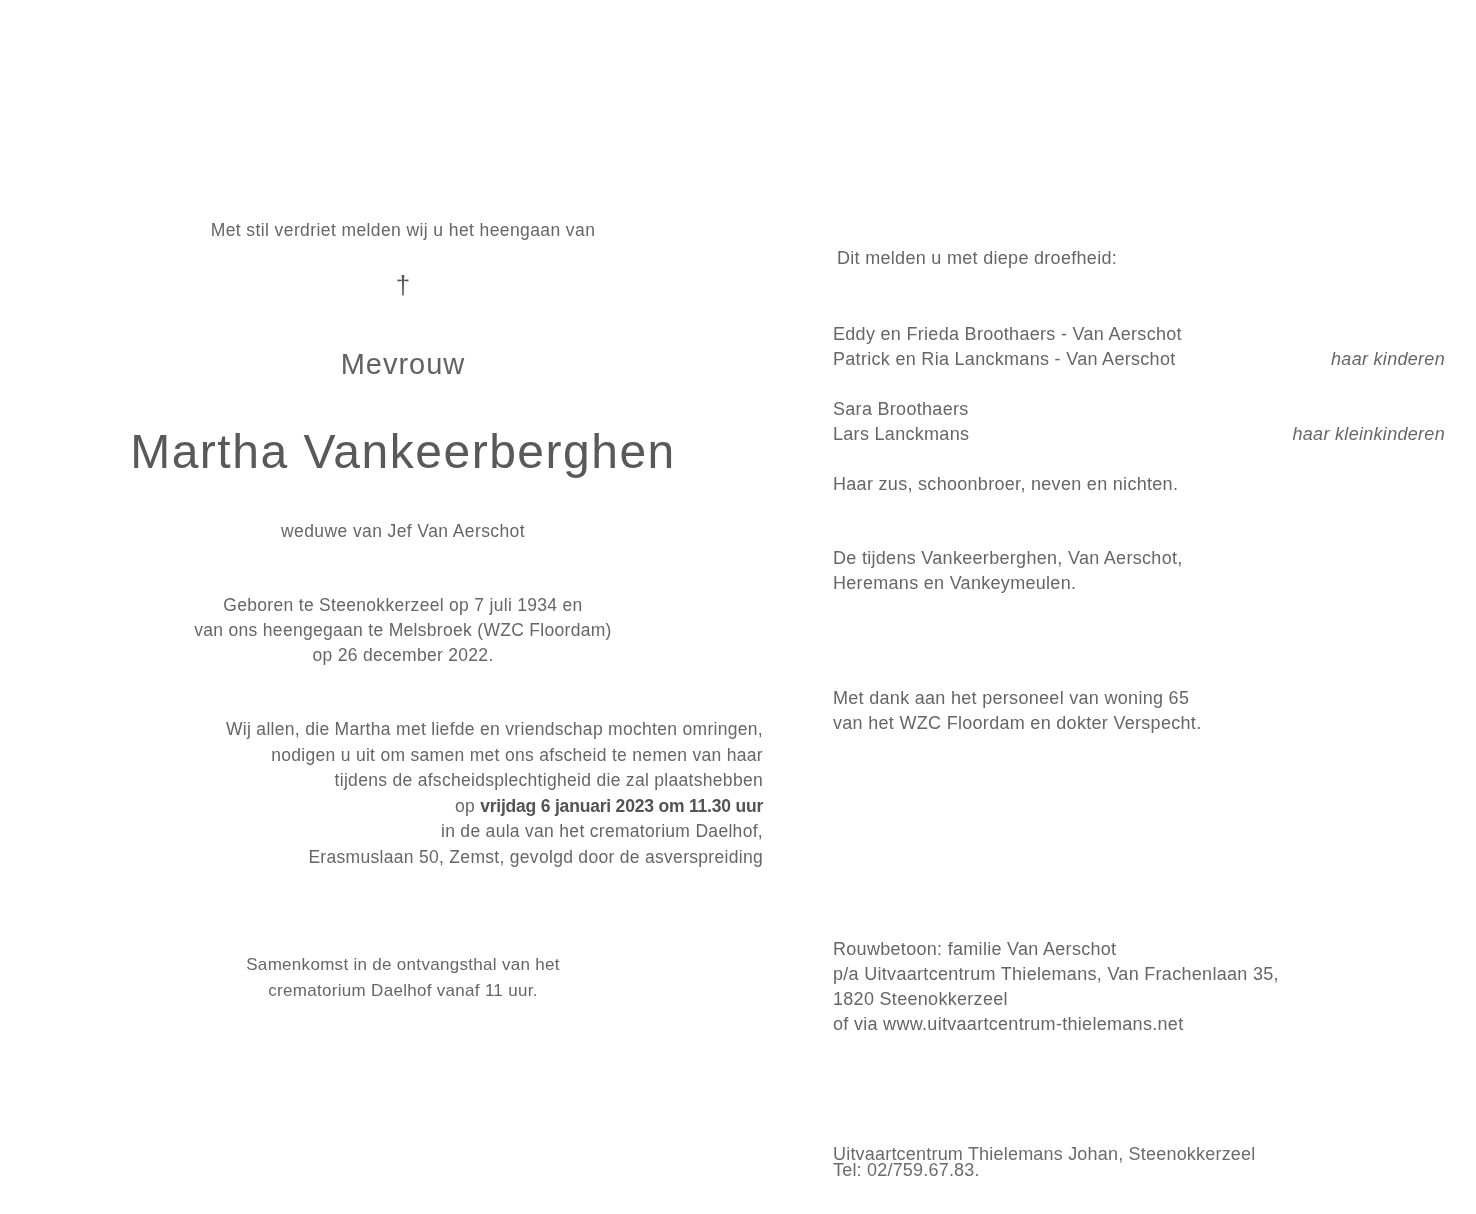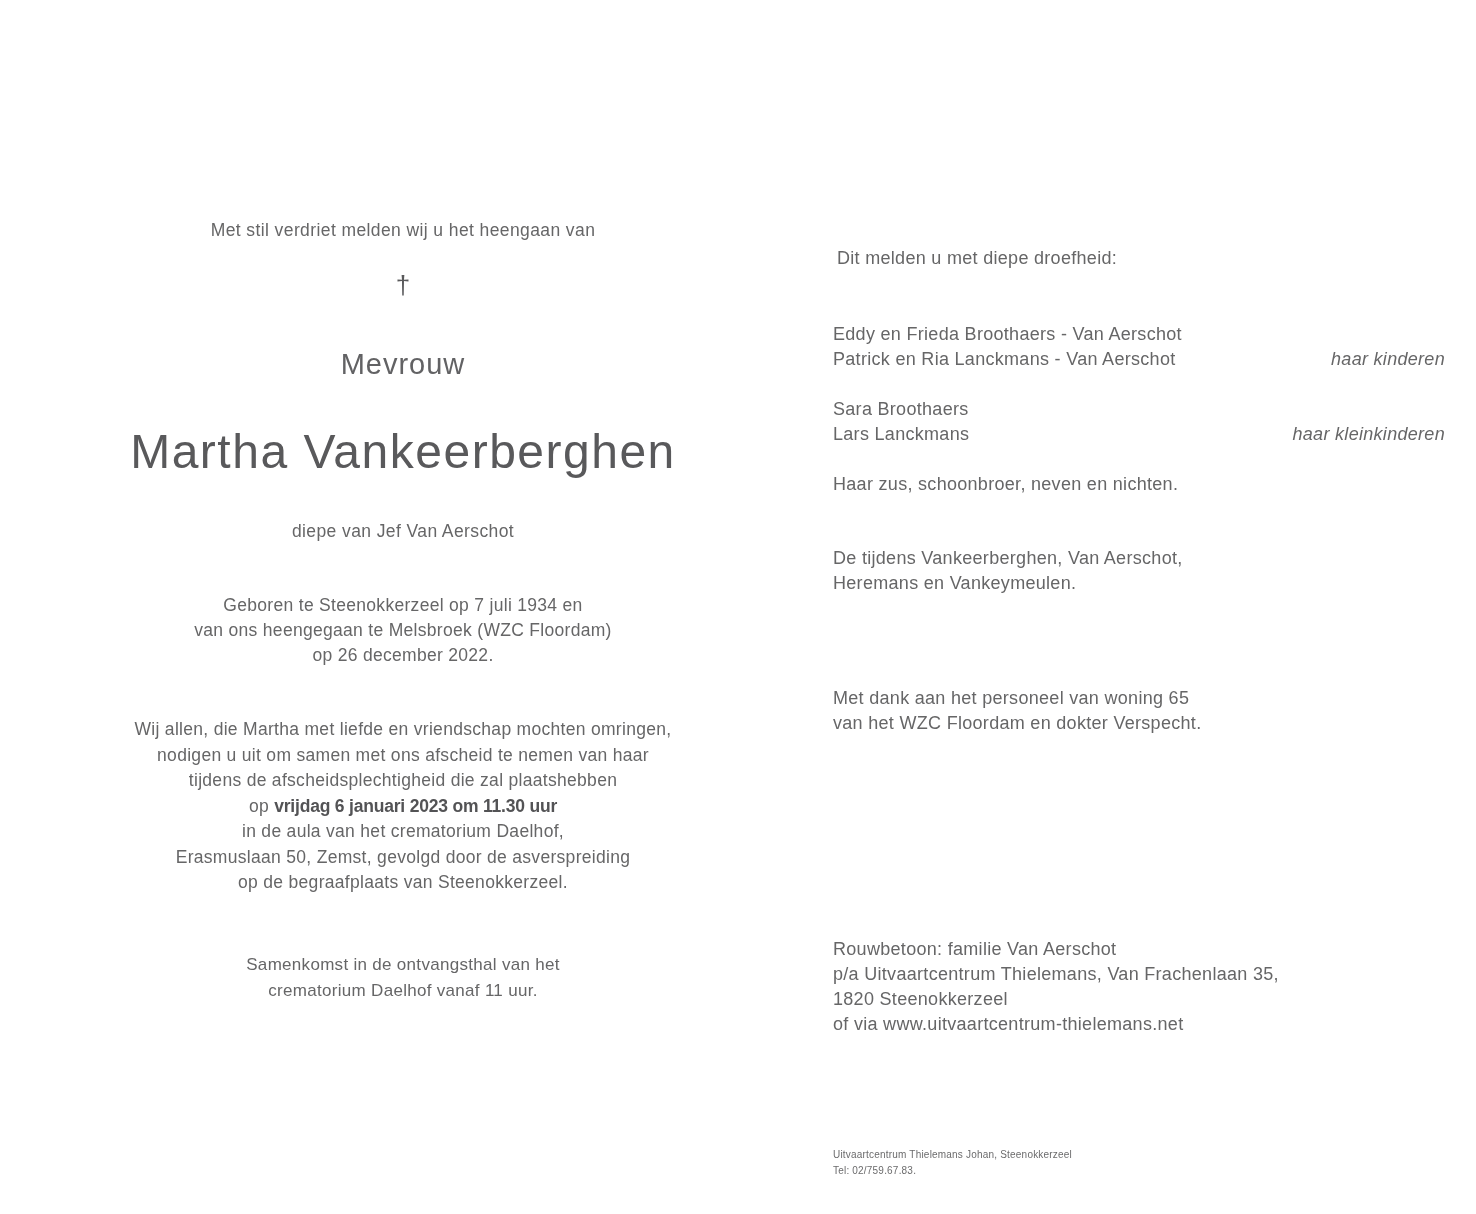--- a/index.html
+++ b/index.html
@@ -56,20 +56,21 @@
     top: 593px;
     font-size: 17.5px;
     line-height: 25px;
     letter-spacing: 0.3px;
   }
   .invite-par {
     top: 717px;
     font-size: 17.5px;
     line-height: 25.5px;
     letter-spacing: 0.3px;
+    text-align: right;
   }
   .invite-bold {
     font-weight: bold;
     color: #535355;
     letter-spacing: -0.2px;
   }
   .gathering-par {
     top: 952px;
     font-size: 17px;
     line-height: 26px;
@@ -96,55 +97,54 @@
     font-style: italic;
     white-space: nowrap;
   }
   .group-gap { height: 25px; }
   .relatives { top: 472px; }
   .families { top: 546px; }
   .thanks { top: 686px; }
   .condolences { top: 937px; }
   .footer-small {
     top: 1147px;
-    font-size: 10px;
+    font-size: 18px;
     line-height: 15.5px;
     letter-spacing: 0.2px;
     color: #6b6b6c;
   }
 </style>
 </head>
 <body>
 
 <div class="page">
 
   <div class="block left-col-block intro-line">Met stil verdriet melden wij u het heengaan van</div>
 
   <div class="block left-col-block cross">†</div>
 
   <div class="block left-col-block salutation">Mevrouw</div>
 
   <div class="block left-col-block deceased-name">Martha Vankeerberghen</div>
 
-  <div class="block left-col-block widow-line">diepe van Jef Van Aerschot</div>
+  <div class="block left-col-block widow-line">weduwe van Jef Van Aerschot</div>
 
   <div class="block left-col-block born-par">
     <div>Geboren te Steenokkerzeel op 7 juli 1934 en</div>
     <div>van ons heengegaan te Melsbroek (WZC Floordam)</div>
     <div>op 26 december 2022.</div>
   </div>
 
   <div class="block left-col-block invite-par">
     <div>Wij allen, die Martha met liefde en vriendschap mochten omringen,</div>
     <div>nodigen u uit om samen met ons afscheid te nemen van haar</div>
     <div>tijdens de afscheidsplechtigheid die zal plaatshebben</div>
     <div><span>op</span> <span class="invite-bold">vrijdag 6 januari 2023 om 11.30 uur</span></div>
     <div>in de aula van het crematorium Daelhof,</div>
     <div>Erasmuslaan 50, Zemst, gevolgd door de asverspreiding</div>
-    <div>op de begraafplaats van Steenokkerzeel.</div>
   </div>
 
   <div class="block left-col-block gathering-par">
     <div>Samenkomst in de ontvangsthal van het</div>
     <div>crematorium Daelhof vanaf 11 uur.</div>
   </div>
 
   <div class="block right-col-block announce">Dit melden u met diepe droefheid:</div>
 
   <div class="block right-col-block relatives">Haar zus, schoonbroer, neven en nichten.</div>

